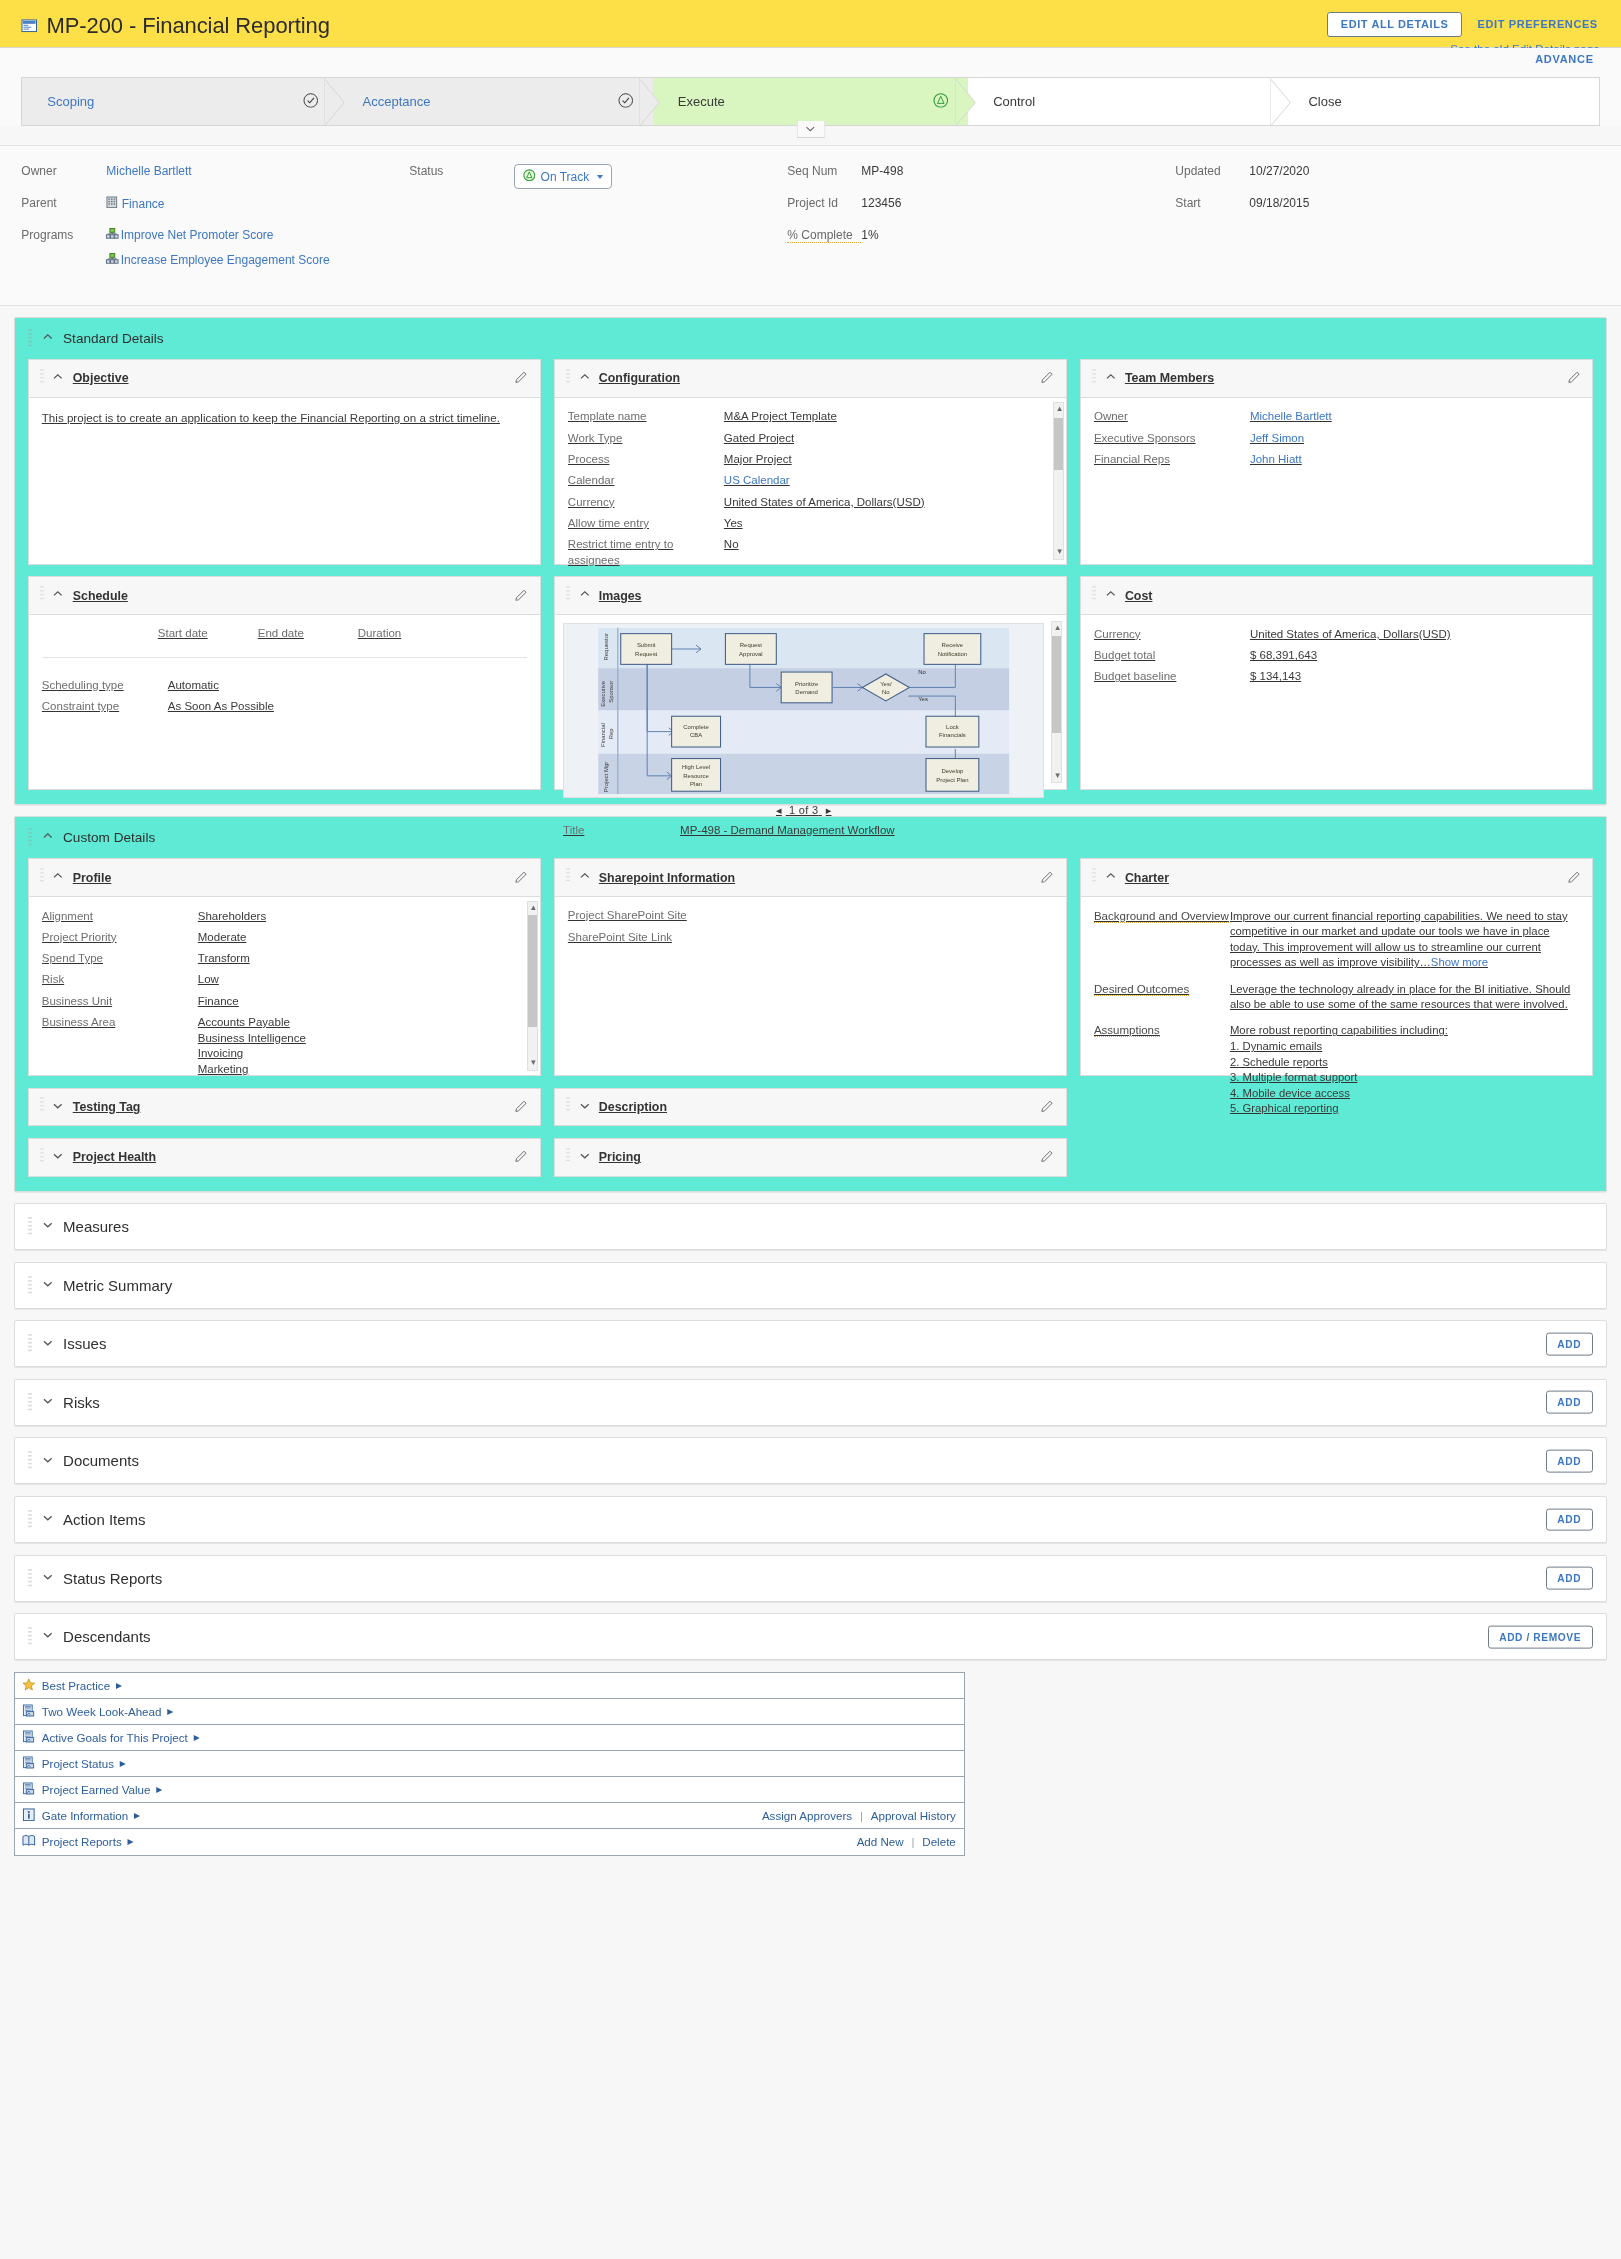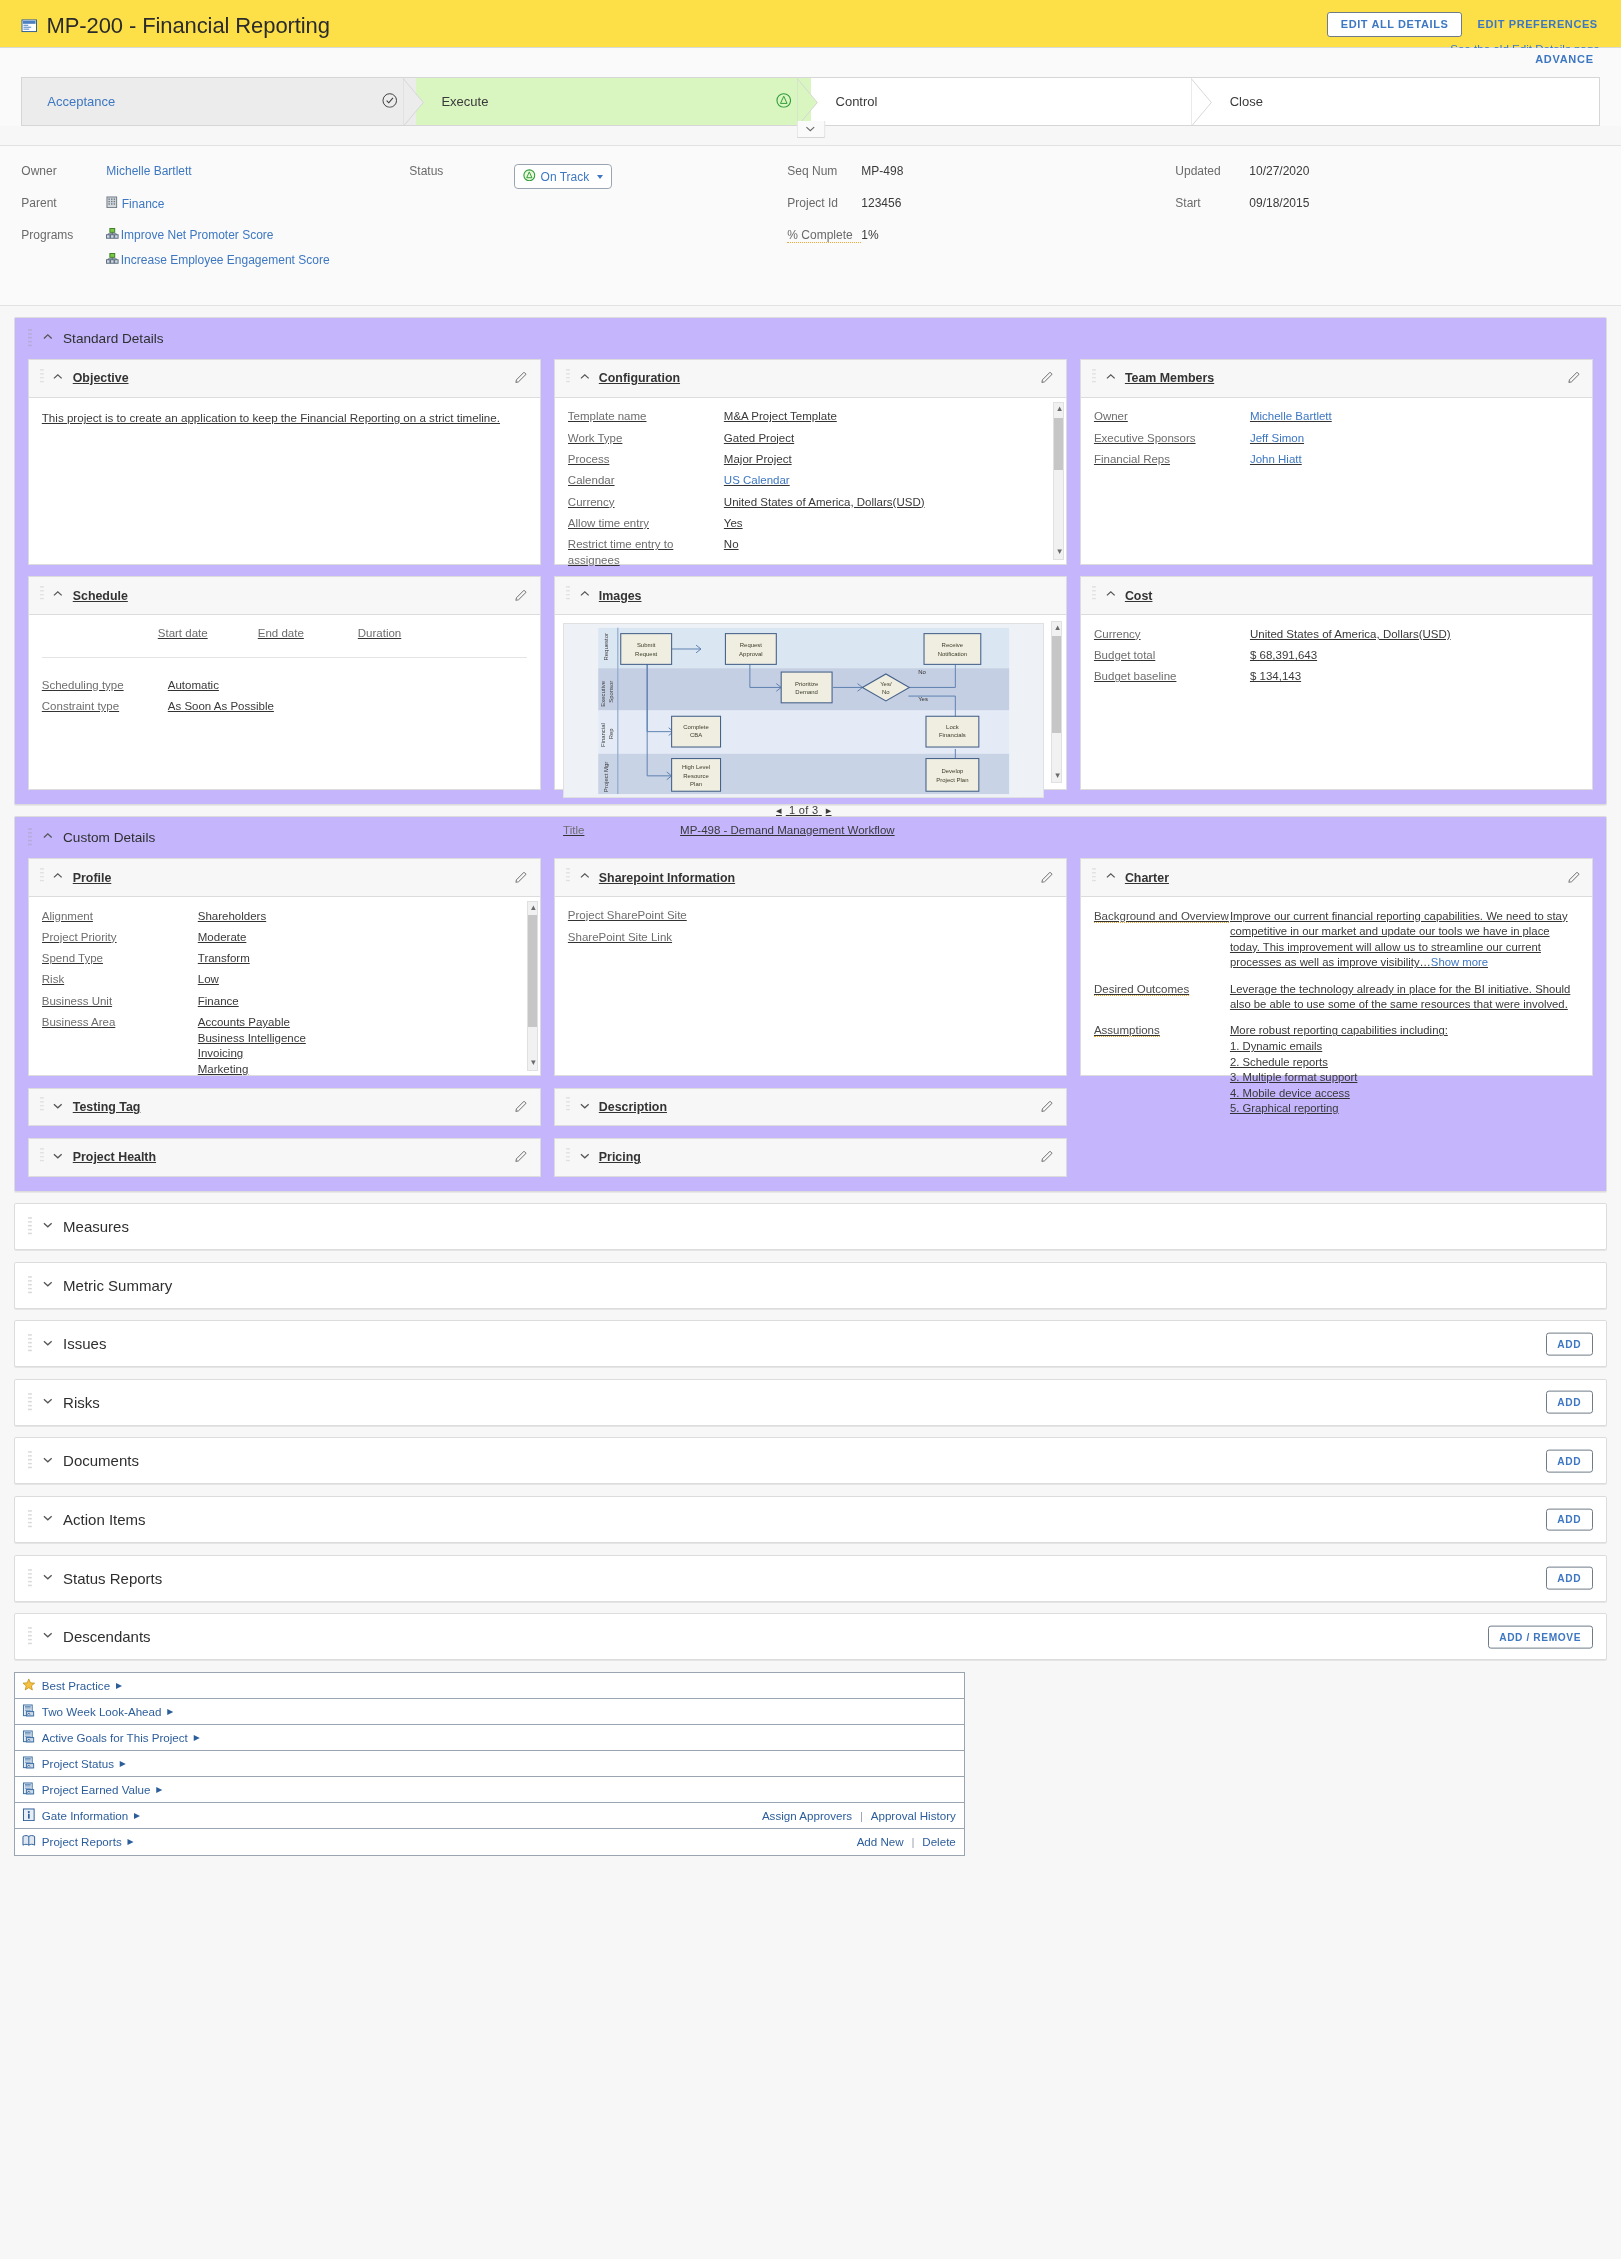--- a/index.html
+++ b/index.html
@@ -91,21 +91,21 @@
   .mc3 .meta-lbl { width:74px; }
   .status-pill {
     border:1px solid #9aa5b1; border-radius:3.9px; background:#fff;
     padding:3.9px 7.8px; display:inline-flex; align-items:center; gap:4.9px;
     color:#3d77c2; font-size:12px; cursor:pointer;
   }
   .caret-dn { width:0;height:0;border-left:3.9px solid transparent;border-right:3.9px solid transparent;border-top:4.9px solid #3d77c2; margin-left:2.9px;}
 
   
   .section {
-    margin:11.6px 13.6px; background:#c4b5fd; border:1px solid #dcdcdc; border-radius:1.9px;
+    margin:11.6px 13.6px; background:#5eead4; border:1px solid #dcdcdc; border-radius:1.9px;
     box-shadow:0 1px 0 rgba(0,0,0,.06);
   }
   .sec-head {
     display:flex; align-items:center; gap:9.7px; padding:9.7px 13.6px 9.7px 13.6px;
     position:relative; min-height:35px;
   }
   .sec-title { font-size:13.6px; color:#2f2f2f; }
   .grip { width:3.9px; height:21.3px; flex:none; opacity:.45; }
   .sec-body { padding:0 13.6px 13.6px 13.6px; }
   .add-btn {
@@ -210,20 +210,32 @@
   </div>
   <div class="old-link">See the old Edit Details page</div>
 </div>
 
 <div class="advance-row">
   <button class="advance-btn">ADVANCE</button>
 </div>
 
 <div class="phasebar-wrap">
   <div class="phasebar" id="phasebar">
+      <div class="phase done">
+        <span class="lbl">Scoping</span>
+        <span class="mark"><svg width="15.5" height="15.5" viewBox="0 0 16 16">
+            <circle cx="8" cy="8" r="7" fill="none" stroke="#3b3b3b" stroke-width="1"></circle>
+            <path d="M4.8 8.2 L7 10.4 L11.3 5.2" fill="none" stroke="#3b3b3b" stroke-width="1.1"></path>
+          </svg></span>
+        <span class="chev">
+          <svg width="21.3" height="49" viewBox="0 0 22 50">
+            <path d="M0 0 L21 25 L0 50 Z" fill="#ececec" stroke="#d6d6d6" stroke-width="1"></path>
+          </svg>
+        </span>
+      </div>
       <div class="phase done">
         <span class="lbl">Acceptance</span>
         <span class="mark"><svg width="15.5" height="15.5" viewBox="0 0 16 16">
             <circle cx="8" cy="8" r="7" fill="none" stroke="#3b3b3b" stroke-width="1"></circle>
             <path d="M4.8 8.2 L7 10.4 L11.3 5.2" fill="none" stroke="#3b3b3b" stroke-width="1.1"></path>
           </svg></span>
         <span class="chev">
           <svg width="21.3" height="49" viewBox="0 0 22 50">
             <path d="M0 0 L21 25 L0 50 Z" fill="#ececec" stroke="#d6d6d6" stroke-width="1"></path>
           </svg>

